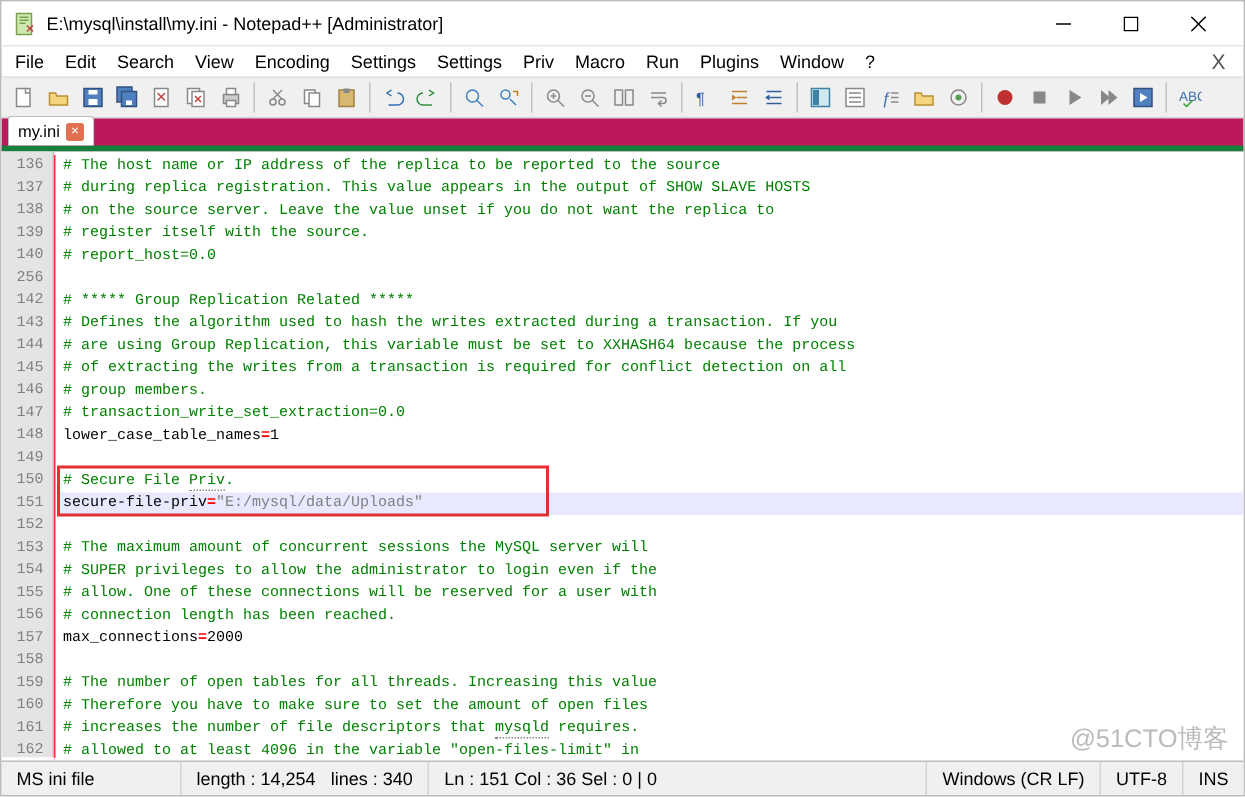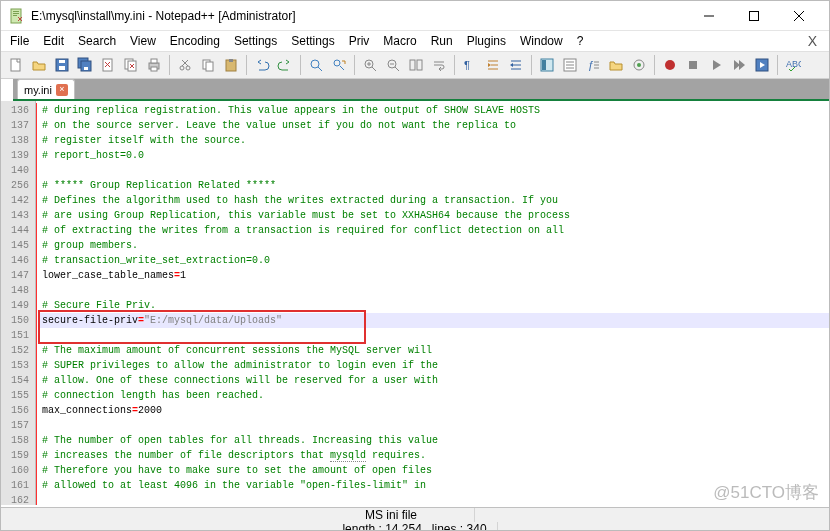--- a/index.html
+++ b/index.html
@@ -8,38 +8,38 @@
 .titlebar .icon { width: 16px; height: 16px; margin-right: 6px; display: inline-flex; align-items: center; justify-content: center; }
 .titlebar .title { flex: 1; font-size: 12px; color: #000; }
 .titlebar .winbtns { display: flex; }
 .titlebar .winbtn { width: 45px; height: 29px; display: flex; align-items: center; justify-content: center; color: #333; }
 .menubar { height: 20px; display: flex; align-items: center; padding: 0 2px; font-size: 12px; }
 .menubar .menu { padding: 2px 7px; cursor: default; }
 .menubar .closex { margin-left: auto; padding-right: 10px; font-size: 14px; color: #555; }
 .toolbar { height: 28px; background: #f0f0f0; border-top: 1px solid #e0e0e0; border-bottom: 1px solid #d0d0d0; display: flex; align-items: center; padding: 0 4px; gap: 1px; }
 .tbtn { width: 22px; height: 22px; display: inline-flex; align-items: center; justify-content: center; border: 1px solid transparent; border-radius: 2px; }
 .tsep { width: 1px; height: 20px; background: #c0c0c0; margin: 0 3px; }
-.tabbar { height: 22px; background: #a3a3a3; border-bottom: 2px solid #15803d; display: flex; align-items: flex-end; padding-left: 4px; margin-left: 12px; }
+.tabbar { height: 22px; background: #be185d; border-bottom: 4px solid #15803d; display: flex; align-items: flex-end; padding-left: 4px; }
 .tab { height: 20px; background: #fff; border: 1px solid #c0c0c0; border-bottom: none; padding: 0 6px; display: flex; align-items: center; font-size: 11px; gap: 4px; border-radius: 3px 3px 0 0; }
 .tab .x { width: 12px; height: 12px; background: #e07050; color: #fff; border-radius: 2px; display: inline-flex; align-items: center; justify-content: center; font-size: 9px; line-height: 1; }
 .editor { display: flex; height: 404px; background: #fff; font-family: Consolas, "Courier New", monospace; font-size: 10px; line-height: 15px; overflow: hidden; }
 .gutter { background: #e4e4e4; color: #808080; text-align: right; padding: 2px 6px 2px 10px; user-select: none; border-right: 1px solid #c0c0c0; }
 .gutter div { height: 15px; }
 .content { flex: 1; padding: 2px 0 2px 4px; position: relative; overflow-y: scroll; overflow-x: hidden; }
 .line { height: 15px; white-space: pre; padding-left: 2px; }
 .line.hl { background: #e8e8ff; }
 .foldline { position: absolute; left: 0; width: 1px; background: #ff3030; }
 .c-comment { color: #008000; }
 .c-key { color: #000; }
 .c-op { color: #ff0000; font-weight: bold; }
 .c-str { color: #808080; }
 .c-num { color: #000; }
 .c-mark { border-bottom: 1px dotted #888; }
 .redbox { position: absolute; border: 2px solid #e03030; pointer-events: none; }
-.statusbar { position: absolute; bottom: 0; left: 0; right: 0; height: 23px; background: #f0f0f0; border-top: 1px solid #c0c0c0; display: flex; align-items: center; font-size: 12px; flex-direction: column; }
+.statusbar { position: absolute; bottom: 0; left: 0; right: 0; height: 23px; background: #f0f0f0; border-top: 1px solid #c0c0c0; display: flex; align-items: center; font-size: 12px; }
 .statusbar .cell { padding: 0 10px; border-right: 1px solid #d4d4d4; height: 100%; display: flex; align-items: center; }
 .statusbar .cell.first { width: 120px; }
 .watermark { position: absolute; right: 10px; bottom: 26px; color: #bbb; font-size: 17px; font-family: sans-serif; pointer-events: none; }
 </style>
 </head>
 <body>
 
 <div class="titlebar">
   <span class="icon">
     <svg width="16" height="16" viewBox="0 0 16 16">
@@ -337,20 +337,21 @@
       <div>156</div>
     <div>157</div>
       <div>158</div>
       <div>159</div>
     <div>160</div>
       <div>161</div>
       <div>162</div>
   </div>
   <div class="content">
     <div class="foldline" style="top:2px;height:405px;"></div>
+    <div class="line"><span class="c-comment"># The host name or IP address of the replica to be reported to the source</span></div>
     <div class="line"><span class="c-comment"># during replica registration. This value appears in the output of SHOW SLAVE HOSTS</span></div>
     <div class="line"><span class="c-comment"># on the source server. Leave the value unset if you do not want the replica to</span></div>
     <div class="line"><span class="c-comment"># register itself with the source.</span></div>
     <div class="line"><span class="c-comment"># report_host=0.0</span></div>
     <div class="line"></div>
     <div class="line"><span class="c-comment"># ***** Group Replication Related *****</span></div>
     <div class="line"><span class="c-comment"># Defines the algorithm used to hash the writes extracted during a transaction. If you</span></div>
     <div class="line"><span class="c-comment"># are using Group Replication, this variable must be set to XXHASH64 because the process</span></div>
     <div class="line"><span class="c-comment"># of extracting the writes from a transaction is required for conflict detection on all</span></div>
     <div class="line"><span class="c-comment"># group members.</span></div>
@@ -360,22 +361,22 @@
     <div class="line"><span class="c-comment"># Secure File </span><span class="c-comment c-mark">Priv</span><span class="c-comment">.</span></div>
     <div class="line hl"><span class="c-key">secure-file-priv</span><span class="c-op">=</span><span class="c-str">"E:/mysql/data/Uploads"</span></div>
     <div class="line"></div>
     <div class="line"><span class="c-comment"># The maximum amount of concurrent sessions the MySQL server will</span></div>
     <div class="line"><span class="c-comment"># SUPER privileges to allow the administrator to login even if the</span></div>
     <div class="line"><span class="c-comment"># allow. One of these connections will be reserved for a user with</span></div>
     <div class="line"><span class="c-comment"># connection length has been reached.</span></div>
     <div class="line"><span class="c-key">max_connections</span><span class="c-op">=</span><span class="c-num">2000</span></div>
     <div class="line"></div>
     <div class="line"><span class="c-comment"># The number of open tables for all threads. Increasing this value</span></div>
+    <div class="line"><span class="c-comment"># Therefore you have to make sure to set the amount of open files</span></div>
     <div class="line"><span class="c-comment"># increases the number of file descriptors that </span><span class="c-comment c-mark">mysqld</span><span class="c-comment"> requires.</span></div>
-    <div class="line"><span class="c-comment"># Therefore you have to make sure to set the amount of open files</span></div>
     <div class="line"><span class="c-comment"># allowed to at least 4096 in the variable "open-files-limit" in</span></div>
     <div class="redbox" style="left:2px;top:209px;width:328px;height:34px;"></div>
   </div>
 </div>
 
 <div class="watermark">@51CTO博客</div>
 
 <div class="statusbar">
   <div class="cell first">MS ini file</div>
   <div class="cell"><span>length : 14,254</span>&nbsp;&nbsp;&nbsp;<span>lines : 340</span></div>

